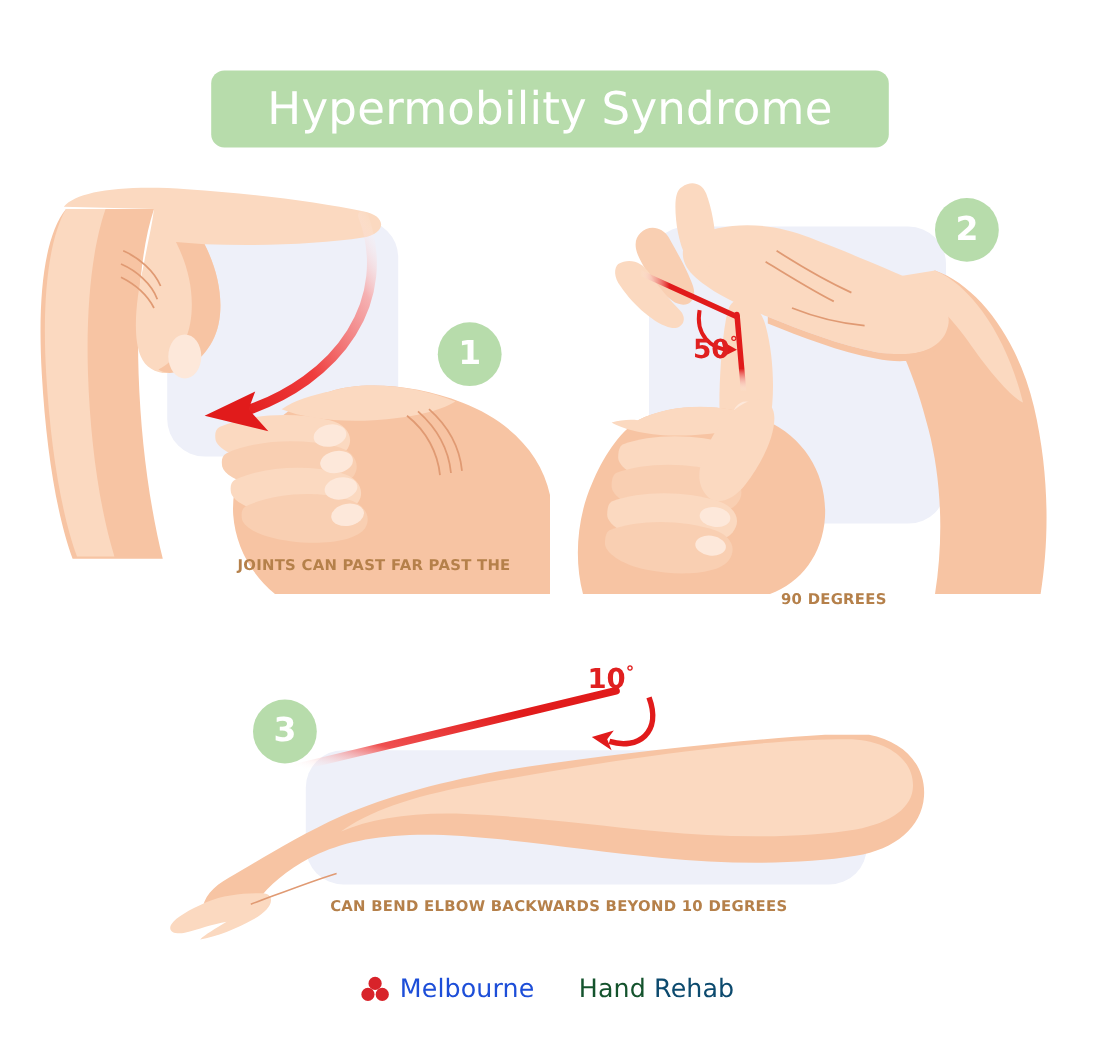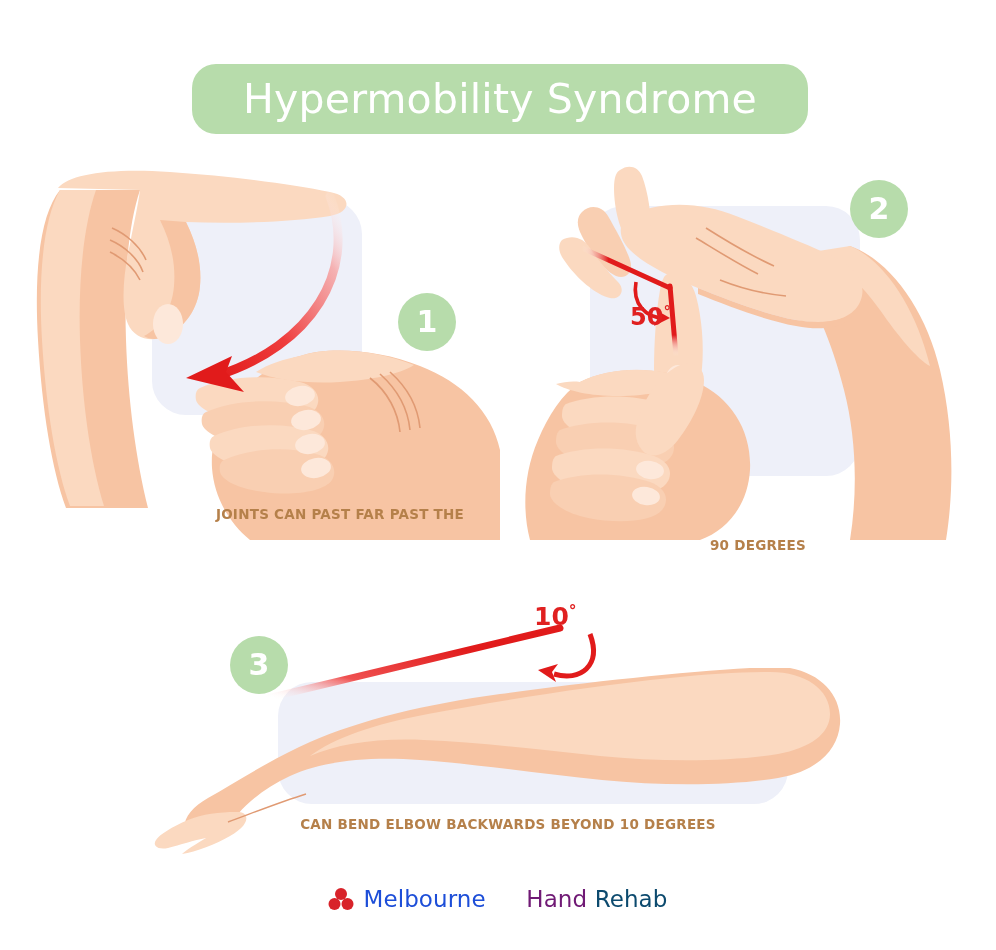--- a/index.html
+++ b/index.html
@@ -22,21 +22,21 @@
   }
 
   
   .title-banner {
     position: absolute;
     left: 192px;
     top: 64px;
     width: 616px;
     height: 70px;
     background: #b7dcab;
-    border-radius: 24px;
+    border-radius: 12px;
     display: flex;
     align-items: center;
     justify-content: center;
   }
   .title-text {
     color: #ffffff;
     font-size: 41px;
     font-weight: 400;
     letter-spacing: 0.2px;
     font-family: "DejaVu Sans", sans-serif;
@@ -115,21 +115,21 @@
     gap: 9px;
   }
   .logo-mark { width: 26px; height: 24px; display: block; }
   .logo-text {
     font-size: 23px;
     font-weight: 500;
     font-family: "DejaVu Sans", sans-serif;
     letter-spacing: 0.1px;
   }
   .logo-melbourne { color: #1d4ed8; }
-  .logo-hand { color: #701a75; margin-left: 33px; }
+  .logo-hand { color: #14532d; margin-left: 33px; }
   .logo-rehab { color: #0c4a6e; }
 </style>
 </head>
 <body>
 
 <div class="infographic">
 
   <div class="title-banner">
     <div class="title-text">Hypermobility Syndrome</div>
   </div>

